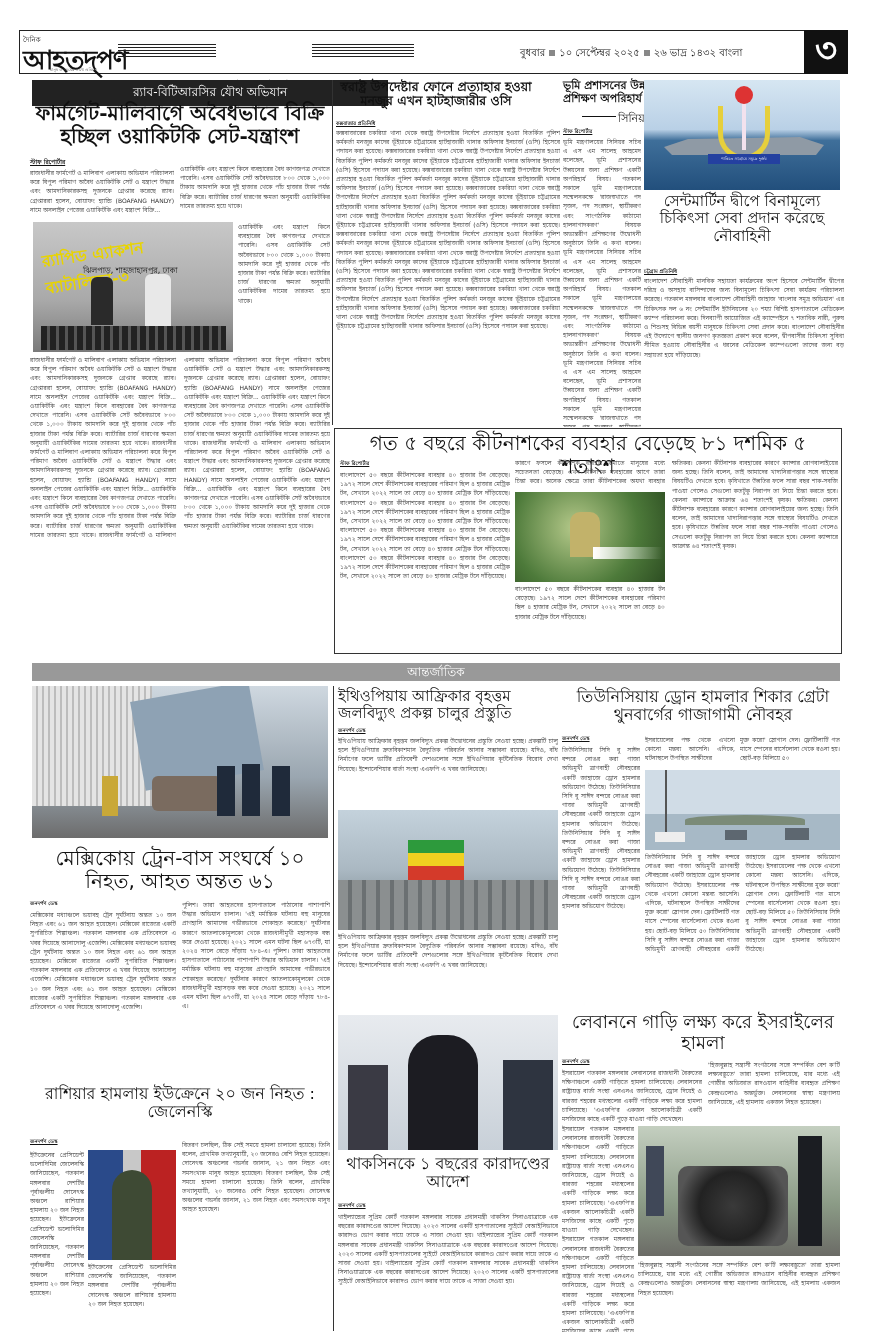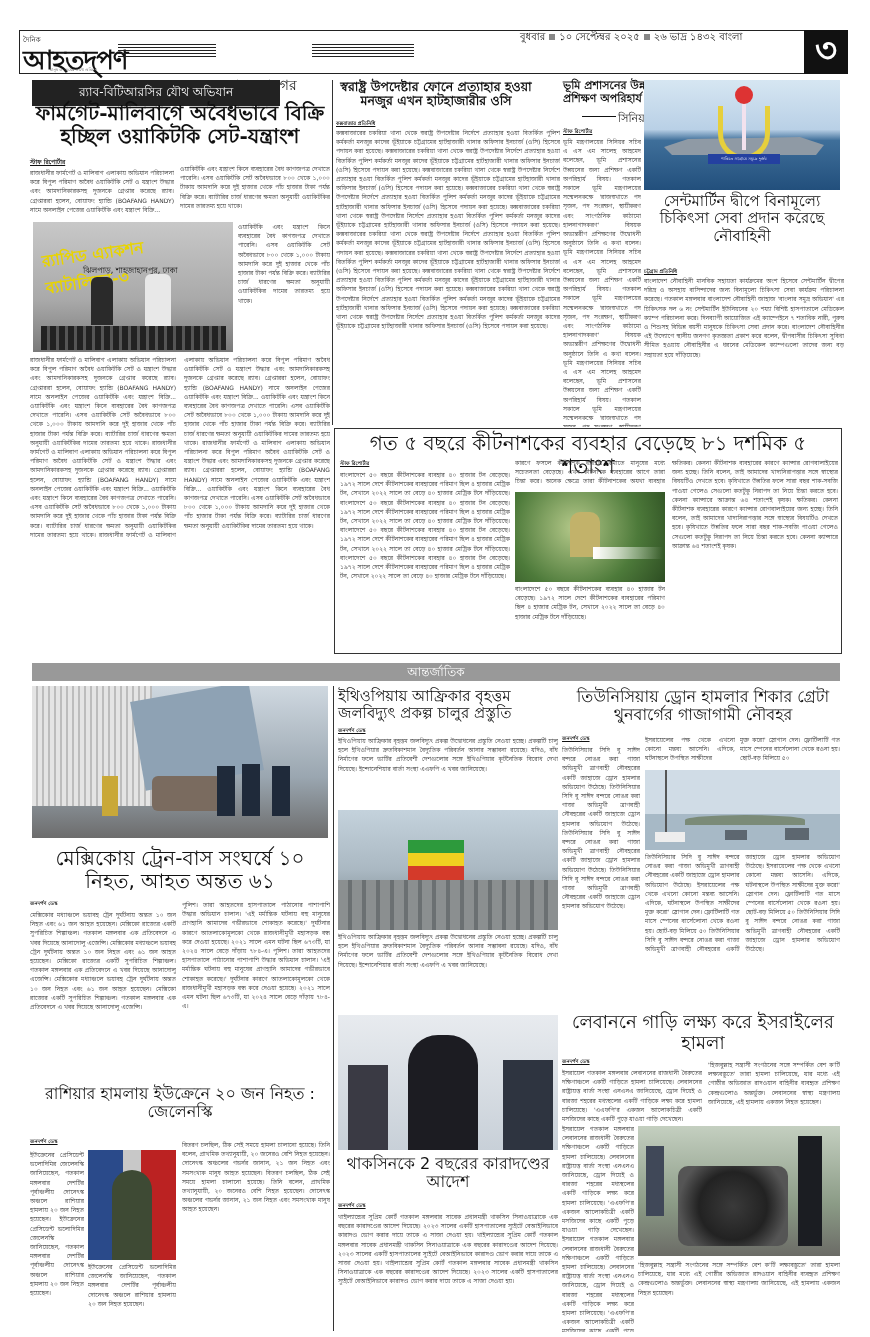--- a/index.html
+++ b/index.html
@@ -7,21 +7,21 @@
   body { font-family: "DejaVu Sans", sans-serif; color: #111; position: relative; }
   .abs { position: absolute; }
   .masthead { left: 19px; top: 30px; width: 485px; height: 44px; border: 1px solid #222; border-right: none; }
   .masthead-r { left: 504px; top: 30px; width: 300px; height: 44px; border-top: 1px solid #222; border-bottom: 1px solid #222; }
   .pagenum { left: 804px; top: 30px; width: 44px; height: 44px; background: #111; color: #fff; font-size: 34px; font-weight: bold; display: flex; align-items: center; justify-content: center; font-family: "DejaVu Serif", serif; }
   .logo-small { left: 23px; top: 34px; font-size: 7px; }
   .logo-main { left: 23px; top: 40px; font-size: 26px; font-weight: bold; letter-spacing: -1px; font-family: "DejaVu Serif", serif; }
   .logo-tag { left: 50px; top: 67px; font-size: 4px; color: #444; }
   .rules { height: 14px; background: repeating-linear-gradient(#222 0 1px, transparent 1px 3px); }
   .section-name { left: 222px; top: 42px; font-size: 14px; margin-top: 32px; }
-  .dateline { left: 520px; top: 29px; font-size: 10px; }
+  .dateline { left: 520px; top: 45px; font-size: 10px; }
   .dot { display:inline-block; width:6px; height:6px; background:#888; margin: 0 4px; vertical-align: middle; }
   .kicker { background: #222; color: #fff; text-align: center; font-size: 12px; padding: 3px 0; }
   .hl { text-align: center; font-weight: bold; line-height: 1.15; font-family: "DejaVu Sans", sans-serif; }
   .byline { font-size: 6px; font-weight: bold; text-decoration: underline; }
   .body { font-size: 6px; line-height: 9.2px; text-align: justify; color: #333; overflow: hidden; }
   .col-rule { background: #333; width: 1px; }
   .photo { overflow: hidden; }
   .banner-gray { background: #999; color: #fff; text-align: center; font-size: 12px; }
   .frame { border: 1px solid #333; }
 </style>
@@ -34,21 +34,21 @@
 <div class="abs logo-main">আহতদ্পণ</div>
 <div class="abs logo-tag">মানুষ ও সময়ের সাথে অবিচল</div>
 <div class="abs rules" style="left:118px;top:44px;width:98px;"></div>
 <div class="abs section-name">নগর-মহানগর</div>
 <div class="abs rules" style="left:312px;top:44px;width:102px;"></div>
 <div class="abs dateline">
   <span>বুধবার</span><span class="dot"></span><span>১০ সেপ্টেম্বর ২০২৫</span><span class="dot"></span><span>২৬ ভাদ্র ১৪৩২ বাংলা</span>
 </div>
 <div class="abs pagenum">৩</div>
 
-<div class="abs kicker" style="left:32px;top:80px;width:248px;">র‌্যাব-বিটিআরসির যৌথ অভিযান</div>
+<div class="abs kicker" style="left:32px;top:80px;width:356px;">র‌্যাব-বিটিআরসির যৌথ অভিযান</div>
 <div class="abs hl" style="left:30px;top:102px;width:300px;font-size:20px;">ফার্মগেট-মালিবাগে অবৈধভাবে বিক্রি হচ্ছিল ওয়াকিটকি সেট-যন্ত্রাংশ</div>
 <div class="abs byline" style="left:30px;top:157px;">স্টাফ রিপোর্টার</div>
 <div class="abs body" style="left:30px;top:168px;width:144px;height:55px;">রাজধানীর ফার্মগেট ও মালিবাগ এলাকায় অভিযান পরিচালনা করে বিপুল পরিমাণ অবৈধ ওয়াকিটকি সেট ও যন্ত্রাংশ উদ্ধার এবং আমদানিকারকসহ দুজনকে গ্রেপ্তার করেছে র‌্যাব। গ্রেপ্তাররা হলেন, বোয়াফং হ্যান্ডি (BOAFANG HANDY) নামে অনলাইন পেজের ওয়াকিটকি এবং যন্ত্রাংশ বিক্রি...</div>
 <div class="abs body" style="left:180px;top:164px;width:150px;height:55px;">ওয়াকিটকি এবং যন্ত্রাংশ কিনে ব্যবহারের বৈধ কাগজপত্র দেখাতে পারেনি। এসব ওয়াকিটকি সেট অবৈধভাবে ৮০০ থেকে ১,০০০ টাকায় আমদানি করে দুই হাজার থেকে পাঁচ হাজার টাকা পর্যন্ত বিক্রি করে। ব্যাটারির চার্জ ধারণের ক্ষমতা অনুযায়ী ওয়াকিটকির দামের তারতম্য হয়ে থাকে।</div>
 <div class="abs photo" style="left:33px;top:222px;width:200px;height:130px;background:linear-gradient(#c8c8c8,#a9a9a9 60%,#7a7a7a);">
   <div class="abs" style="left:10px;top:14px;width:185px;transform:rotate(-8deg);color:#e8d400;font-size:16px;font-weight:bold;">র‌্যাপিড এ্যাকশন ব্যাটালিয়ন-৩</div>
   <div class="abs" style="left:50px;top:42px;font-size:8px;color:#111;">ঝিলপাড়, শাহজাহানপুর, ঢাকা</div>
   <div class="abs" style="left:58px;top:55px;width:22px;height:48px;background:#2a2a2a;border-radius:6px 6px 0 0;"></div>
   <div class="abs" style="left:112px;top:52px;width:26px;height:52px;background:#e8e8e8;border-radius:6px 6px 0 0;"></div>
   <div class="abs" style="left:8px;top:104px;width:185px;height:24px;background:repeating-linear-gradient(90deg,#222 0 6px,#555 6px 9px);"></div>
@@ -127,21 +127,21 @@
   <div class="abs" style="left:70px;top:30px;width:56px;height:40px;background:linear-gradient(#2d9a3c 0 33%,#f0d020 33% 66%,#d43a2a 66% 100%);"></div>
   <div class="abs" style="left:0;top:70px;width:220px;height:50px;background:repeating-linear-gradient(90deg,#8b8f90 0 10px,#6b7072 10px 14px);"></div>
 </div>
 <div class="abs body" style="left:338px;top:932px;width:220px;height:80px;">ইথিওপিয়ায় আফ্রিকার বৃহত্তম জলবিদ্যুৎ প্রকল্প উদ্বোধনের প্রস্তুতি নেওয়া হচ্ছে। প্রকল্পটি চালু হলে ইথিওপিয়ার দ্রুতবিকাশমান বৈদ্যুতিক পরিবর্তন আনার সম্ভাবনা রয়েছে। যদিও, বাঁধ নির্মাণের ফলে ভাটির প্রতিবেশী দেশগুলোর সঙ্গে ইথিওপিয়ার কূটনৈতিক বিরোধ দেখা দিয়েছে। ইন্দোনেশিয়ার বার্তা সংস্থা এএফপি এ খবর জানিয়েছে।</div>
 
 <div class="abs photo" style="left:338px;top:1015px;width:220px;height:135px;background:linear-gradient(#e8ebef,#c8d0d8);">
   <div class="abs" style="left:70px;top:20px;width:70px;height:115px;background:#1c1c22;border-radius:30px 30px 0 0;"></div>
   <div class="abs" style="left:10px;top:50px;width:40px;height:85px;background:#3a3a44;"></div>
   <div class="abs" style="left:165px;top:45px;width:50px;height:90px;background:#2e3440;"></div>
 </div>
-<div class="abs hl" style="left:338px;top:1155px;width:220px;font-size:16px;font-weight:normal;">থাকসিনকে 2 বছরের কারাদণ্ডের আদেশ</div>
+<div class="abs hl" style="left:338px;top:1155px;width:220px;font-size:16px;font-weight:normal;">থাকসিনকে ১ বছরের কারাদণ্ডের আদেশ</div>
 <div class="abs byline" style="left:338px;top:1202px;font-size:5px;">জনদর্পণ ডেস্ক</div>
 <div class="abs body" style="left:338px;top:1212px;width:220px;height:120px;"><span>থাইল্যান্ডের সুপ্রিম কোর্ট গতকাল মঙ্গলবার সাবেক প্রধানমন্ত্রী থাকসিন সিনাওয়াত্রাকে এক বছরের কারাদণ্ডের আদেশ দিয়েছে। ২০২৩ সালের একটি হাসপাতালের স্যুইটে বেআইনিভাবে কারাদণ্ড ভোগ করার দায়ে তাকে এ সাজা দেওয়া হয়।</span> <span>থাইল্যান্ডের সুপ্রিম কোর্ট গতকাল মঙ্গলবার সাবেক প্রধানমন্ত্রী থাকসিন সিনাওয়াত্রাকে এক বছরের কারাদণ্ডের আদেশ দিয়েছে। ২০২৩ সালের একটি হাসপাতালের স্যুইটে বেআইনিভাবে কারাদণ্ড ভোগ করার দায়ে তাকে এ সাজা দেওয়া হয়।</span> <span>থাইল্যান্ডের সুপ্রিম কোর্ট গতকাল মঙ্গলবার সাবেক প্রধানমন্ত্রী থাকসিন সিনাওয়াত্রাকে এক বছরের কারাদণ্ডের আদেশ দিয়েছে। ২০২৩ সালের একটি হাসপাতালের স্যুইটে বেআইনিভাবে কারাদণ্ড ভোগ করার দায়ে তাকে এ সাজা দেওয়া হয়।</span></div>
 
 <div class="abs hl" style="left:562px;top:688px;width:282px;font-size:16px;font-weight:normal;">তিউনিসিয়ায় ড্রোন হামলার শিকার গ্রেটা থুনবার্গের গাজাগামী নৌবহর</div>
 <div class="abs byline" style="left:562px;top:735px;font-size:5px;">জনদর্পণ ডেস্ক</div>
 <div class="abs body" style="left:562px;top:745px;width:78px;height:265px;"><span>তিউনিসিয়ার সিদি বু সাঈদ বন্দরে নোঙর করা গাজা অভিমুখী ত্রাণবাহী নৌবহরের একটি জাহাজে ড্রোন হামলার অভিযোগ উঠেছে।</span> <span>তিউনিসিয়ার সিদি বু সাঈদ বন্দরে নোঙর করা গাজা অভিমুখী ত্রাণবাহী নৌবহরের একটি জাহাজে ড্রোন হামলার অভিযোগ উঠেছে।</span> <span>তিউনিসিয়ার সিদি বু সাঈদ বন্দরে নোঙর করা গাজা অভিমুখী ত্রাণবাহী নৌবহরের একটি জাহাজে ড্রোন হামলার অভিযোগ উঠেছে।</span> <span>তিউনিসিয়ার সিদি বু সাঈদ বন্দরে নোঙর করা গাজা অভিমুখী ত্রাণবাহী নৌবহরের একটি জাহাজে ড্রোন হামলার অভিযোগ উঠেছে।</span></div>
 <div class="abs body" style="left:645px;top:735px;width:90px;height:30px;">ইসরায়েলের পক্ষ থেকে এখনো কোনো মন্তব্য আসেনি। এদিকে, ঘটনাস্থলে উপস্থিত সাক্ষীদের</div>
 <div class="abs body" style="left:740px;top:735px;width:100px;height:30px;">মুক্ত করো' স্লোগান দেন। ফ্লোটিলাটি গত মাসে স্পেনের বার্সেলোনা থেকে রওনা হয়। ছোট-বড় মিলিয়ে ৫০</div>
 <div class="abs photo" style="left:645px;top:770px;width:195px;height:80px;background:linear-gradient(#d0dce6 0 55%,#a7b9c6 55% 100%);">
   <div class="abs" style="left:40px;top:45px;width:120px;height:10px;background:#7b8b78;border-radius:50% 50% 0 0;"></div>

